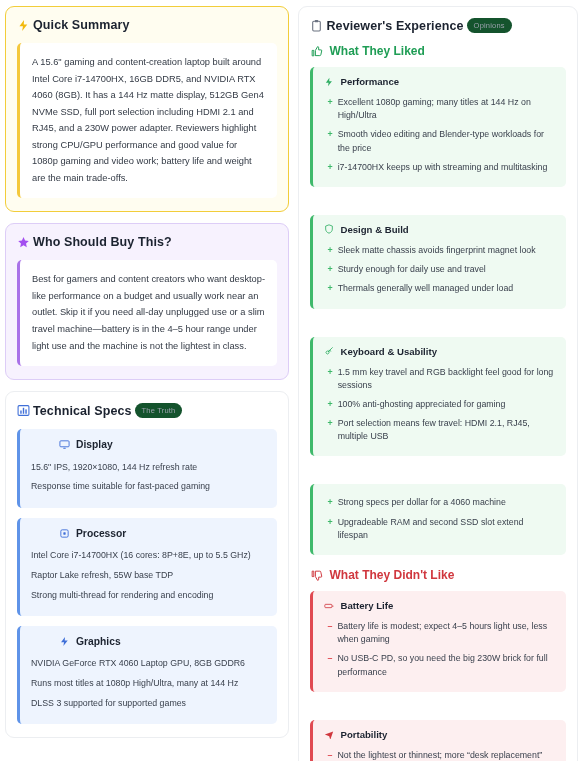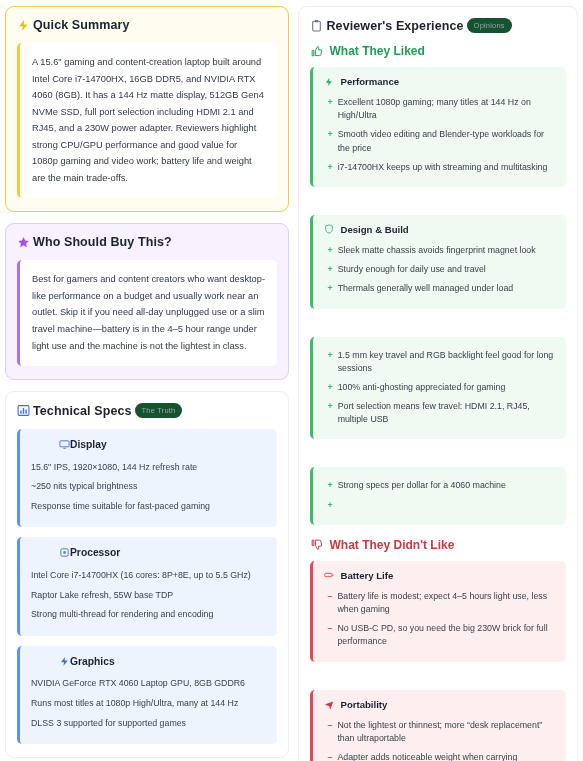--- a/index.html
+++ b/index.html
@@ -56,21 +56,21 @@
 
   
   .subcards { display: flex; flex-direction: column; gap: 10px; }
   .subcard {
     background: #eef4fe;
     border-left: 3.5px solid #5f93e8;
     border-radius: 5px;
     padding: 10px 11px 11px 11px;
   }
   .subcard-head {
-    display: flex; align-items: center; 
+    display: flex; align-items: center; gap: 6px;
     margin-bottom: 7px;
     padding-left: 28px;
   }
   .subcard-title { font-size: 10.3px; font-weight: bold; color: #1c2330; }
   .subcard-line {
     font-size: 8.8px; line-height: 1.45; color: #3a414d;
     padding: 3.5px 0;
   }
 
   
@@ -152,21 +152,20 @@
           <div class="subcard-head">
             <span class="ic">
               <svg width="11" height="11" viewBox="0 0 24 24">
                 <rect x="2" y="4" width="20" height="13" rx="2" fill="none" stroke="#3f6fd8" stroke-width="2"></rect>
                 <rect x="9" y="19" width="6" height="2" rx="1" fill="#3f6fd8"></rect>
               </svg>
             </span>
             <span class="subcard-title">Display</span>
           </div>
           <div class="subcard-line">15.6" IPS, 1920×1080, 144 Hz refresh rate</div>
-          <div class="subcard-line">~250 nits typical brightness</div>
           <div class="subcard-line">Response time suitable for fast-paced gaming</div>
         </div>
 
         <div class="subcard">
           <div class="subcard-head">
             <span class="ic">
               <svg width="11" height="11" viewBox="0 0 24 24">
                 <rect x="4" y="4" width="16" height="16" rx="3" fill="none" stroke="#3f6fd8" stroke-width="2"></rect>
                 <rect x="9.5" y="9.5" width="5" height="5" rx="1" fill="#3f6fd8"></rect>
               </svg>
@@ -262,20 +261,28 @@
                 <span class="mark">+</span>
                 <span>Sturdy enough for daily use and travel</span>
               </div>
             <div class="bullet bullet-pos">
                 <span class="mark">+</span>
                 <span>Thermals generally well managed under load</span>
               </div>
           </div>
 
           <div class="rcard rcard-pos">
+            <div class="rcard-head">
+              <span class="ic">
+                <svg width="10" height="10" viewBox="0 0 24 24">
+                    <path d="M20 4l-9 9m0 0a3.5 3.5 0 1 1-5 5 3.5 3.5 0 0 1 5-5zm3-3l2 2m-4-1l2 2" fill="none" stroke="#2fae63" stroke-width="2" stroke-linecap="round"></path>
+                  </svg>
+              </span>
+              <span class="rcard-title">Keyboard &amp; Usability</span>
+            </div>
             <div class="bullet bullet-pos">
                 <span class="mark">+</span>
                 <span>1.5 mm key travel and RGB backlight feel good for long sessions</span>
               </div>
             <div class="bullet bullet-pos">
                 <span class="mark">+</span>
                 <span>100% anti-ghosting appreciated for gaming</span>
               </div>
             <div class="bullet bullet-pos">
                 <span class="mark">+</span>
@@ -283,20 +290,21 @@
               </div>
           </div>
 
           <div class="rcard rcard-pos">
             <div class="bullet bullet-pos">
                 <span class="mark">+</span>
                 <span>Strong specs per dollar for a 4060 machine</span>
               </div>
             <div class="bullet bullet-pos">
                 <span class="mark">+</span>
+                <span>Upgradeable RAM and second SSD slot extend lifespan</span>
               </div>
           </div>
 
         </div>
       </div>
 
       <div class="group-disliked">
         <div class="group-head">
           <span class="ic">
             <svg width="13" height="13" viewBox="0 0 24 24">

